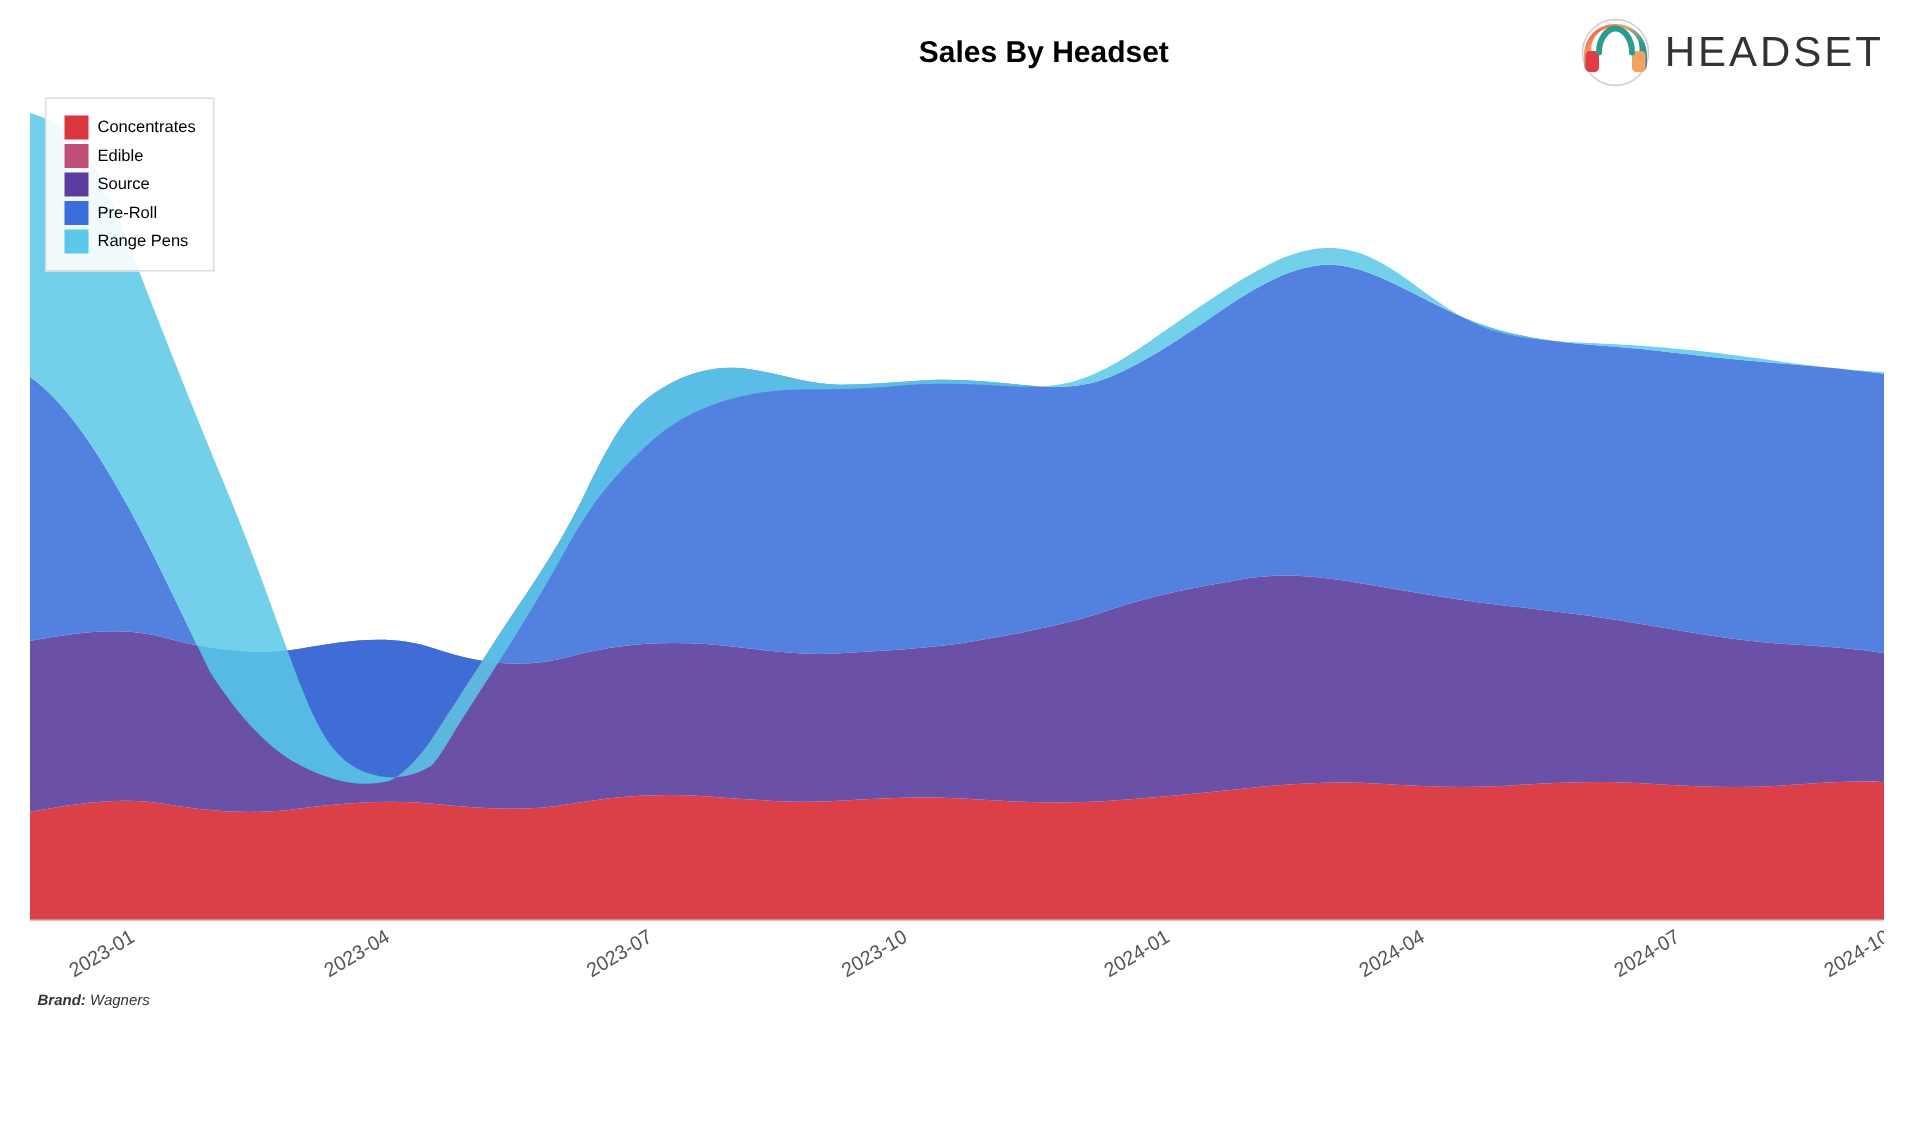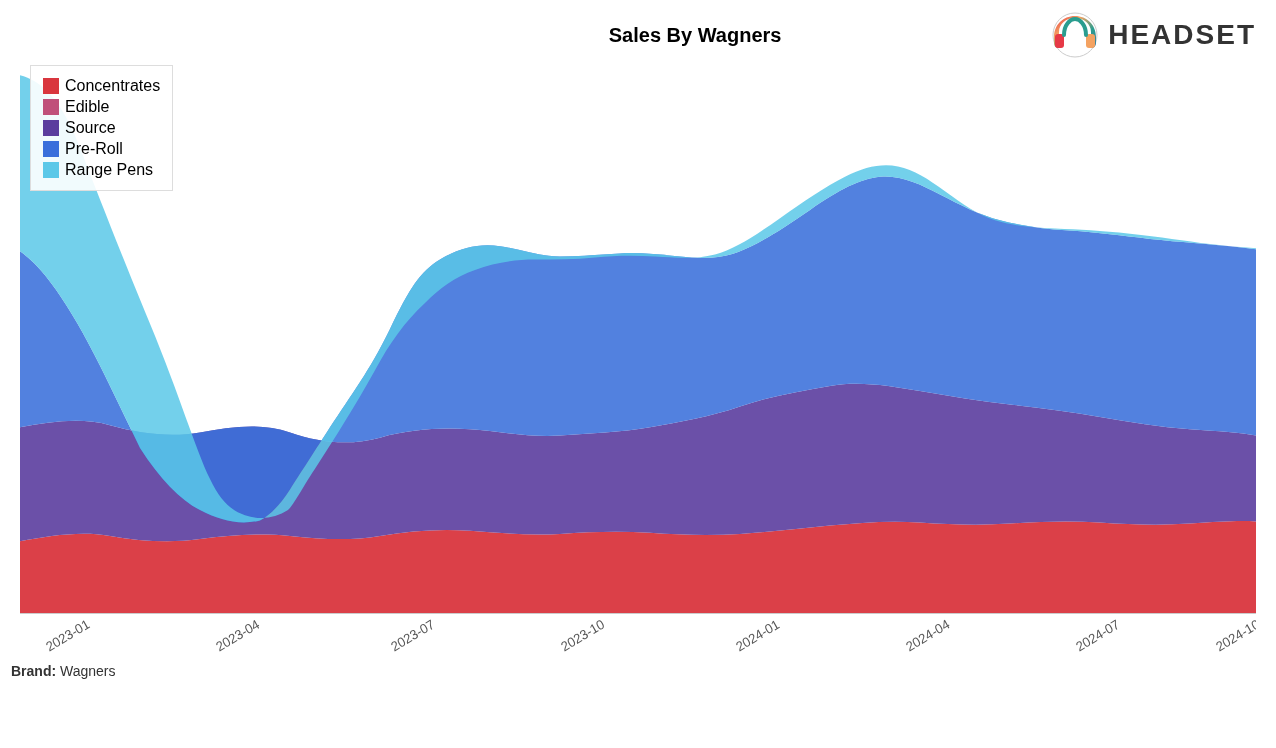--- a/index.html
+++ b/index.html
@@ -33,21 +33,21 @@
       display: flex;
       align-items: center;
       gap: 8px;
     }
     .logo-icon {
       width: 50px;
       height: 50px;
     }
     .logo-text {
       font-size: 28px;
-      font-weight: 700;
+      font-weight: 400;
       color: #333;
       letter-spacing: 2px;
     }
     .chart-area {
       position: relative;
       margin: 0 20px;
       height: 590px;
     }
     .legend {
       position: absolute;
@@ -56,49 +56,50 @@
       background: rgba(255,255,255,0.9);
       border: 1px solid #ddd;
       padding: 8px 12px;
       z-index: 10;
     }
     .legend-item {
       display: flex;
       align-items: center;
       gap: 6px;
       margin: 3px 0;
-      font-size: 16px;
+      font-size: 11px;
     }
     .legend-color {
       width: 16px;
       height: 16px;
       flex-shrink: 0;
     }
     .footer-info {
-      padding: 5px 11px;
-      font-size: 14px;
+      padding: 5px 25px;
+      font-size: 10px;
       color: #333;
       line-height: 1.6;
+      font-style: italic;
     }
     .footer-info span.label {
       font-weight: bold;
     }
     svg.chart-svg {
       width: 100%;
       height: 100%;
     }
   </style>
 </head>
 <body>
 
 <div class="container">
 
   <div class="header">
     <div style="width:160px;"></div>
-    <div class="chart-title">Sales By Wagners</div>
+    <div class="chart-title">Sales By Headset</div>
     <div class="logo-area">
 
       <svg class="logo-icon" viewBox="0 0 50 50" xmlns="http://www.w3.org/2000/svg">
         <circle cx="25" cy="25" r="22" fill="none" stroke="#ccc" stroke-width="1"></circle>
 
         <path d="M25 8 C14 8 6 16 6 26 L6 32 C6 34 8 36 10 36 L14 36 C16 36 18 34 18 32 L18 26 C18 24 16 22 14 22 C14 16 19 12 25 12 C31 12 36 16 36 22 C34 22 32 24 32 26 L32 32 C32 34 34 36 36 36 L40 36 C42 36 44 34 44 32 L44 26 C44 16 36 8 25 8Z" fill="none"></path>
 
         <path d="M25 6 C13 6 4 15 4 27 L4 33 C4 36 6 38 9 38 L9 22 C9 14 16 8 25 8 C34 8 41 14 41 22 L41 38 C44 38 46 36 46 33 L46 27 C46 15 37 6 25 6Z" fill="url(#headset-grad)"></path>
         <defs>
           <linearGradient id="headset-grad" x1="0" y1="0" x2="1" y2="1">

